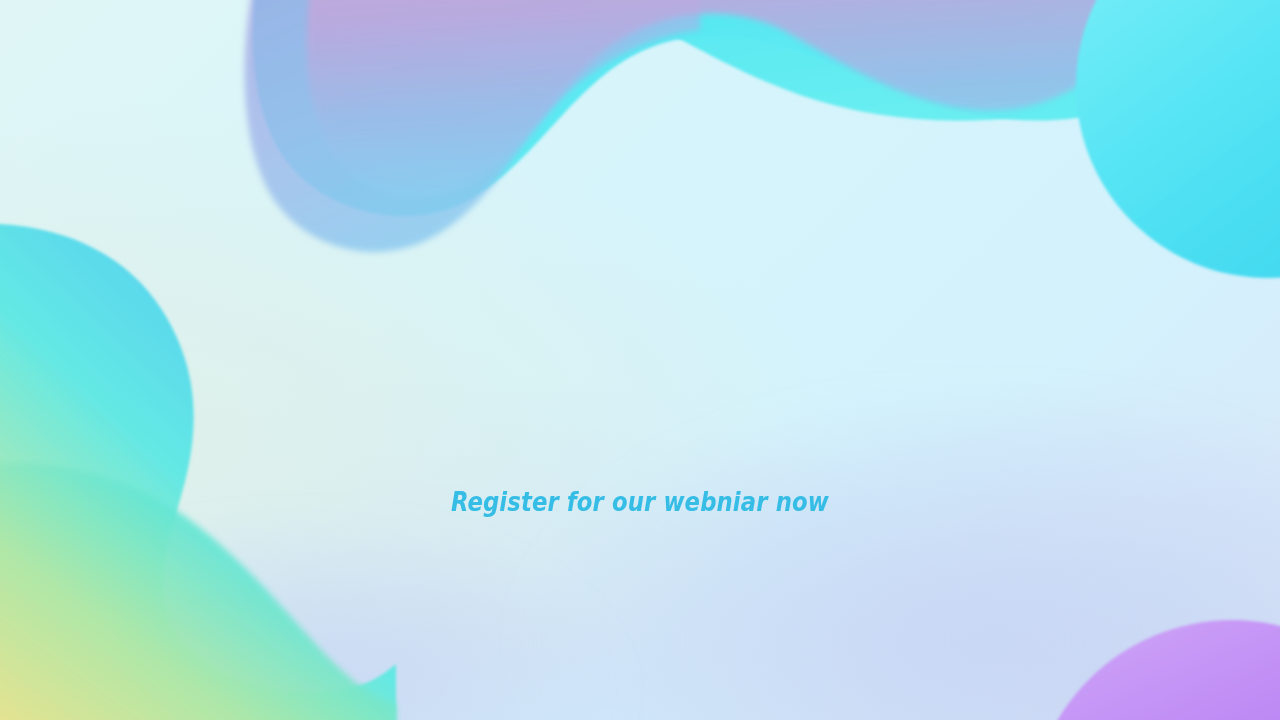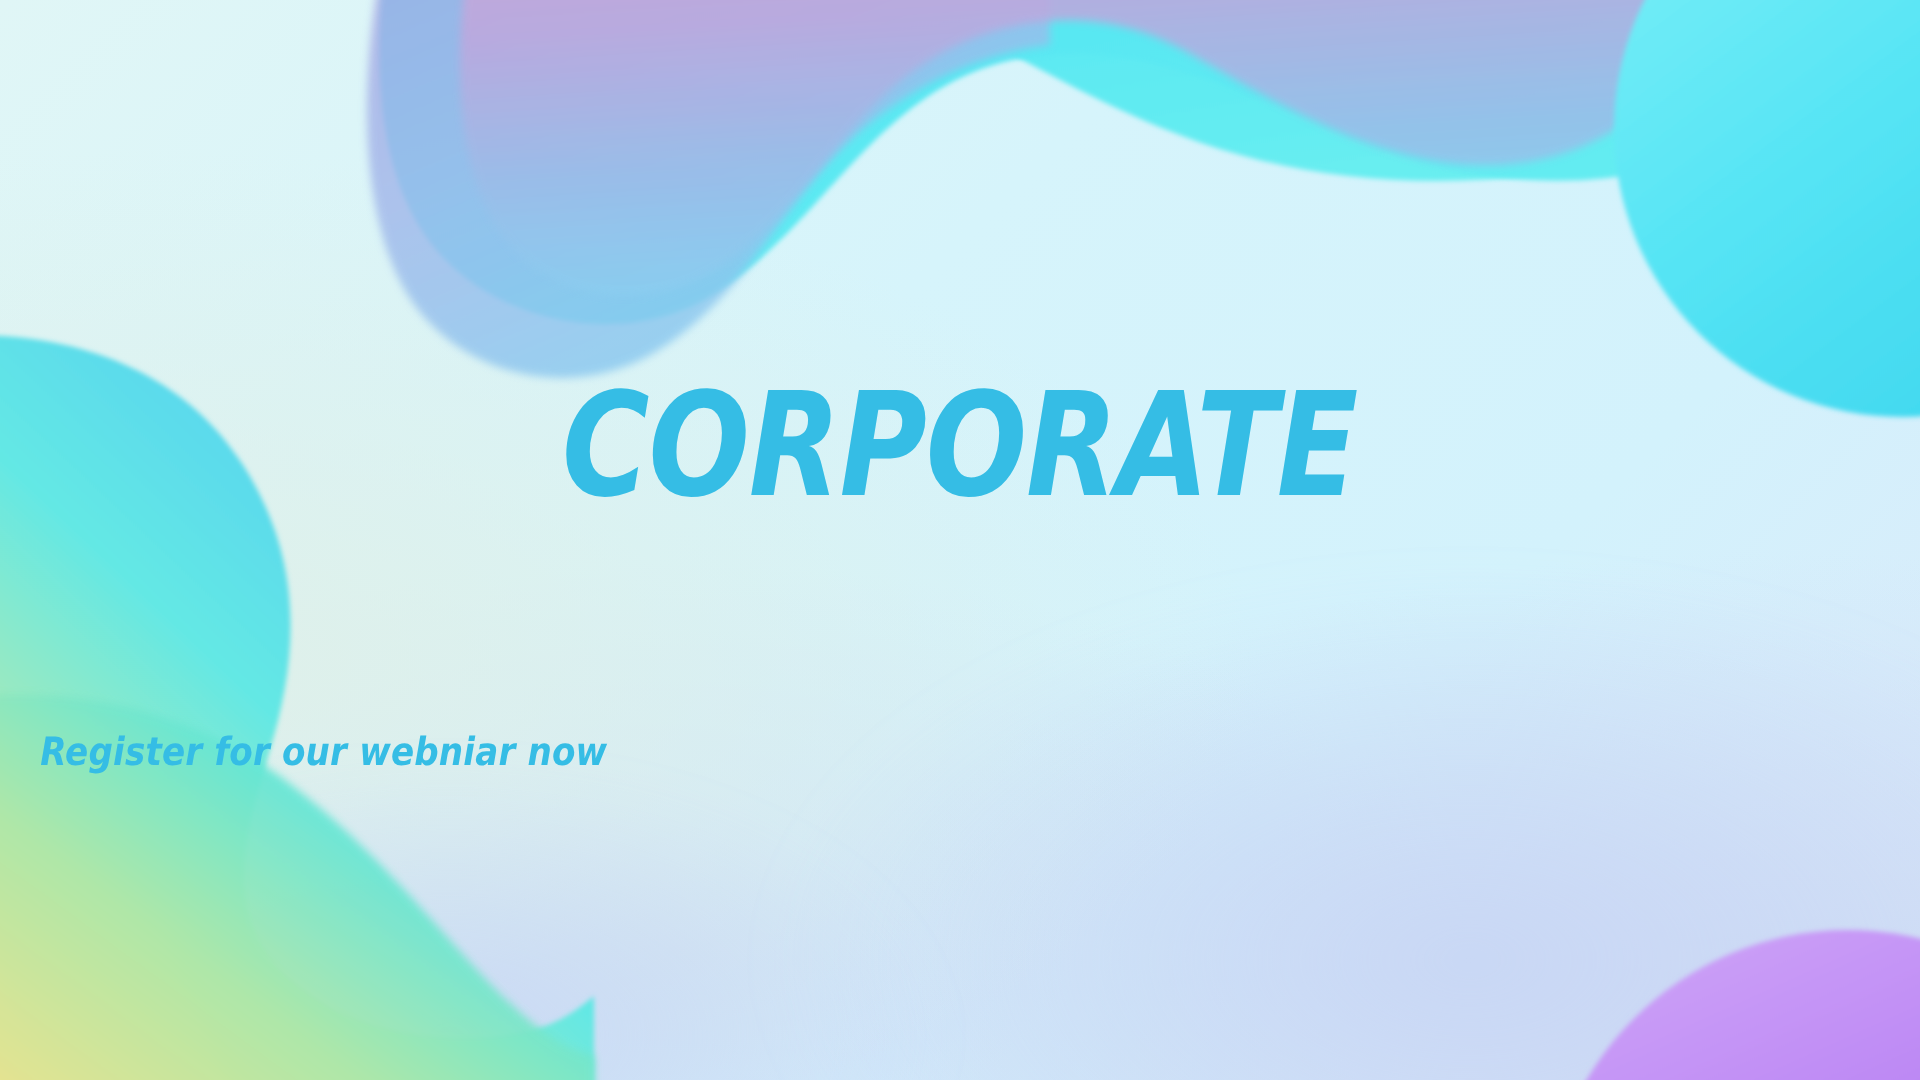--- a/index.html
+++ b/index.html
@@ -79,20 +79,21 @@
     font-size: 96px;
     letter-spacing: 0.005em;
   }
 
   .subhead {
     position: absolute;
     top: 487px;
     left: 0;
     right: 0;
     margin: 0;
+    text-align: center;
     font-family: "DejaVu Sans", "Liberation Sans", sans-serif;
     font-weight: 700;
     font-style: italic;
     font-size: 26px;
     letter-spacing: 0.005em;
     color: #35bde5;
     -webkit-font-smoothing: antialiased;
   }
 </style>
 </head>
@@ -216,19 +217,18 @@
     <path d="M -60,470
              C 30,452 120,468 190,520
              C 262,574 306,640 348,676
              C 366,692 380,700 396,704
              L 396,760 L -60,760 Z" fill="url(#gradLeftBlobLower)" opacity="0.92" filter="url(#blurMd)"></path>
 
     <circle cx="1232" cy="822" r="202" fill="url(#gradBRCircle)" filter="url(#blurSm)"></circle>
   </svg>
 
   <div class="content">
-    <h1 class="headline headline-line-1"><span style="display: inline-block; transform-origin: center center; transform: scaleX(0.8289);">CORPORATE</span></h1>
 
 
     <p class="subhead"><span style="display: inline-block; transform-origin: center center; transform: scaleX(0.8755);">Register for our webniar now</span></p>
   </div>
 
 </div>
 
 </body></html>

